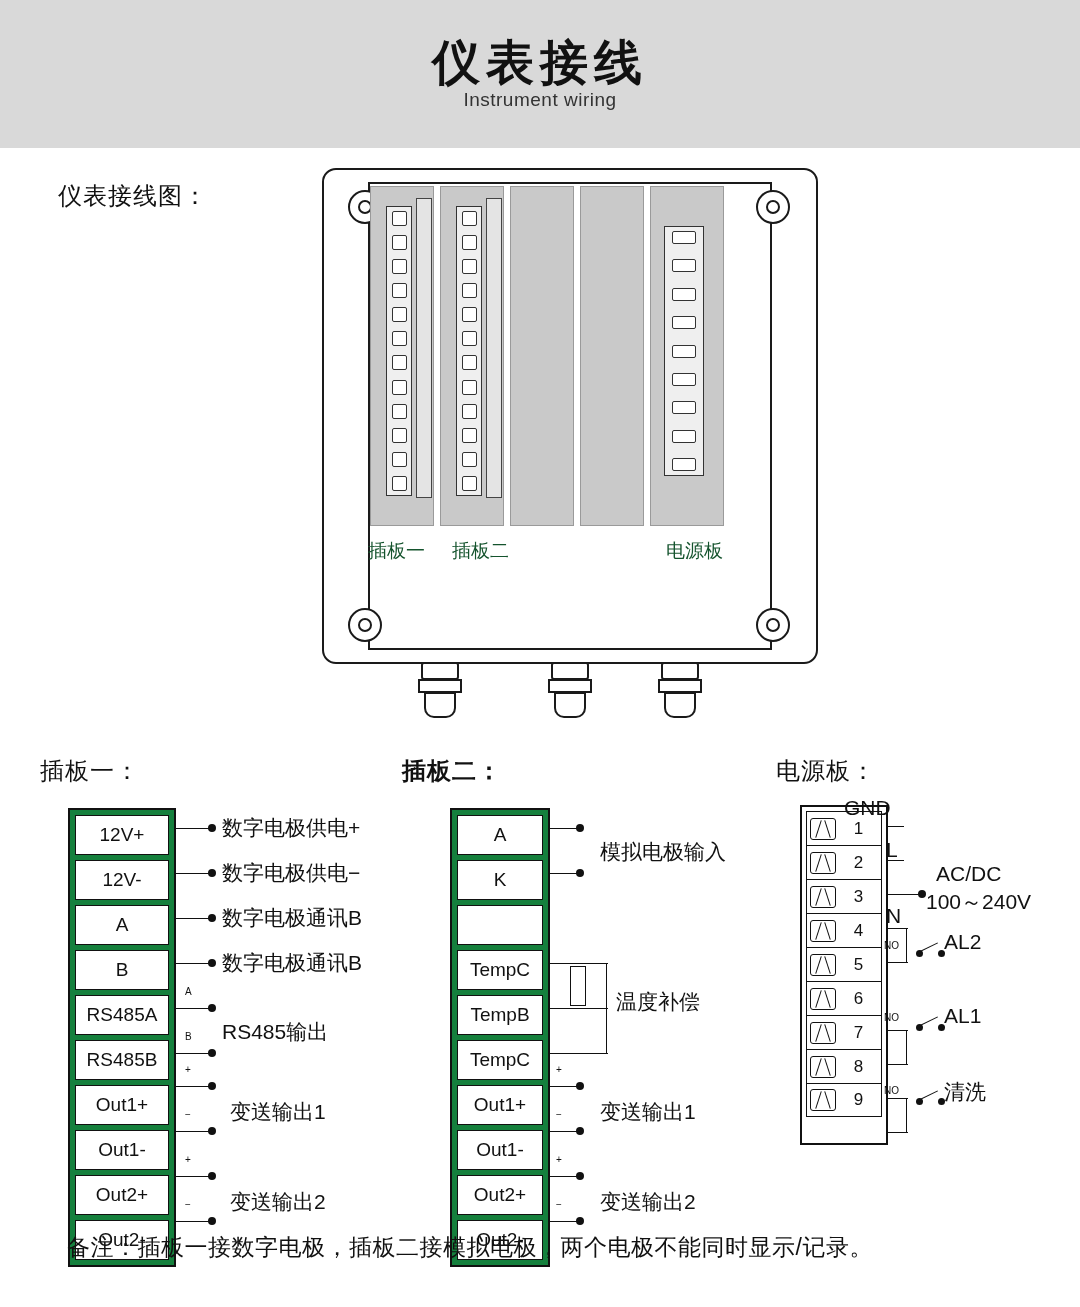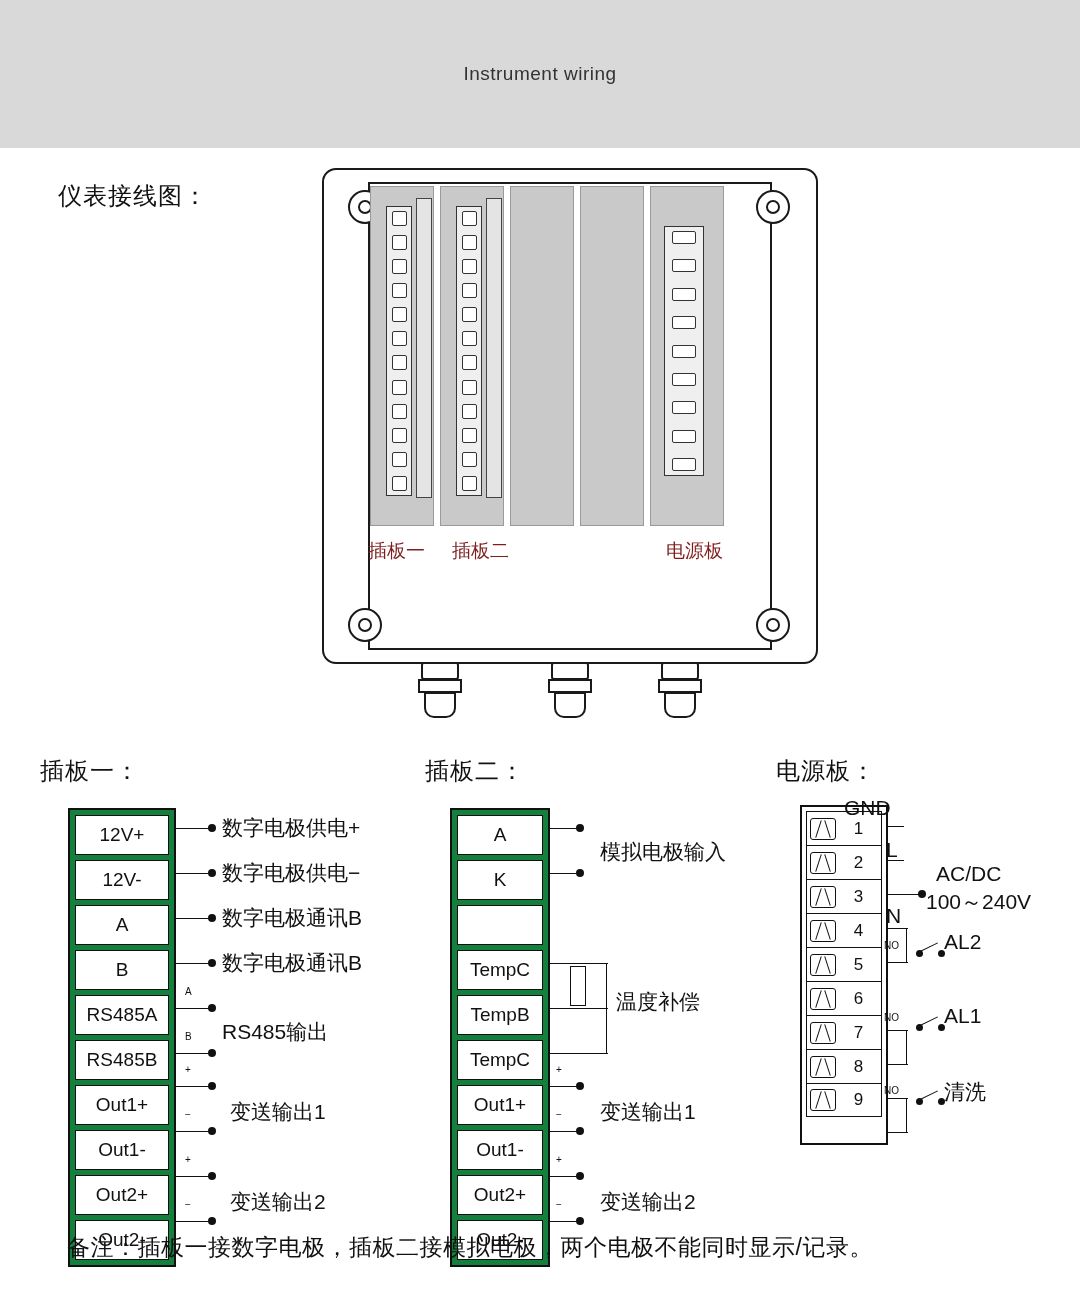--- a/index.html
+++ b/index.html
@@ -76,21 +76,21 @@
     width:15px;height:15px;border:1.5px solid #333;border-radius:2px;
     box-sizing:border-box;background:#fff;
   }
   .strip.s1{left:64px;top:38px;width:26px;height:290px;}
   .strip.s1b{left:94px;top:30px;width:16px;height:300px;background:#e4e4e4;border:1.5px solid #444;}
   .strip.s2{left:134px;top:38px;width:26px;height:290px;}
   .strip.s2b{left:164px;top:30px;width:16px;height:300px;background:#e4e4e4;border:1.5px solid #444;}
   .strip.s5{left:342px;top:58px;width:40px;height:250px;}
   .strip.s5 .cell{width:24px;height:13px;}
   .board-name{
-    position:absolute;font-size:19px;color:#7f1d1d;white-space:nowrap;text-align:right;
+    position:absolute;font-size:19px;color:#14532d;white-space:nowrap;text-align:right;
   }
   .gland{
     position:absolute;top:494px;width:44px;height:56px;
   }
   .gland .g-top{
     position:absolute;left:3px;top:0;width:38px;height:18px;
     border:2px solid #1a1a1a;border-radius:3px;background:#fff;box-sizing:border-box;
   }
   .gland .g-mid{
     position:absolute;left:0;top:17px;width:44px;height:14px;
@@ -150,20 +150,21 @@
   }
   .resistor{
     position:absolute;width:16px;height:40px;border:1.5px solid #111;background:#fff;
     box-sizing:border-box;
   }
 </style>
 </head>
 <body>
 
 <div class="header">
+  <div class="cn">仪表接线</div>
   <div class="en">Instrument wiring</div>
 </div>
 
 <div class="label-wiring-diagram">仪表接线图：</div>
 
 <div class="enclosure">
   <div class="enc-outer"></div>
   <div class="enc-inner"></div>
 
   <div class="screw tl"></div>
@@ -236,21 +237,21 @@
       <div class="g-bot"></div>
   </div>
   <div class="gland" style="left:336px;">
     <div class="g-top"></div>
       <div class="g-mid"></div>
       <div class="g-bot"></div>
   </div>
 </div>
 
 <div class="col-title" style="left:40px;top:755px;">插板一：</div>
-<div class="col-title" style="left:425px;top:755px;">插板二：</div>
+<div class="col-title" style="left:402px;top:755px;font-weight:bold;">插板二：</div>
 <div class="col-title" style="left:776px;top:755px;">电源板：</div>
 
 <div class="tblock pad" style="left:68px;top:808px;width:108px;">
   <div class="trow">12V+</div>
   <div class="trow">12V-</div>
   <div class="trow">A</div>
   <div class="trow">B</div>
   <div class="trow">RS485A</div>
   <div class="trow">RS485B</div>
   <div class="trow">Out1+</div>

